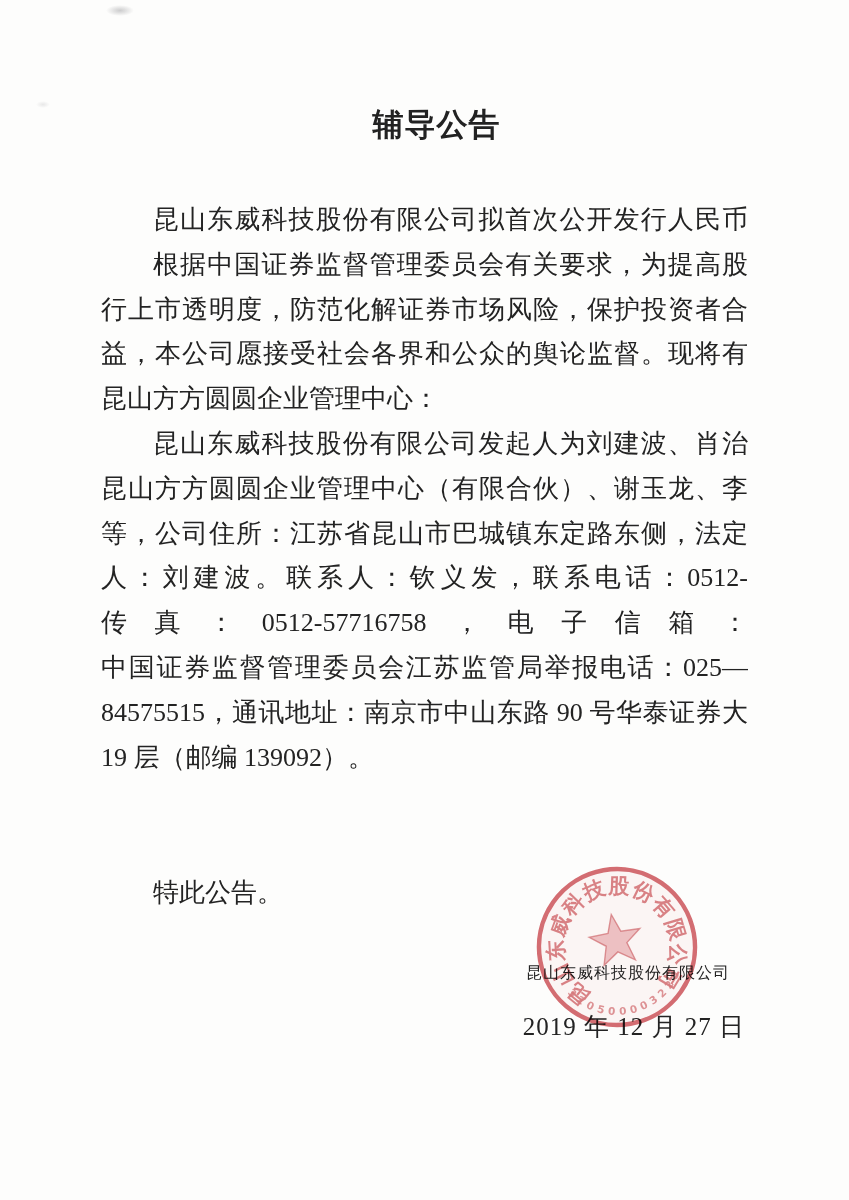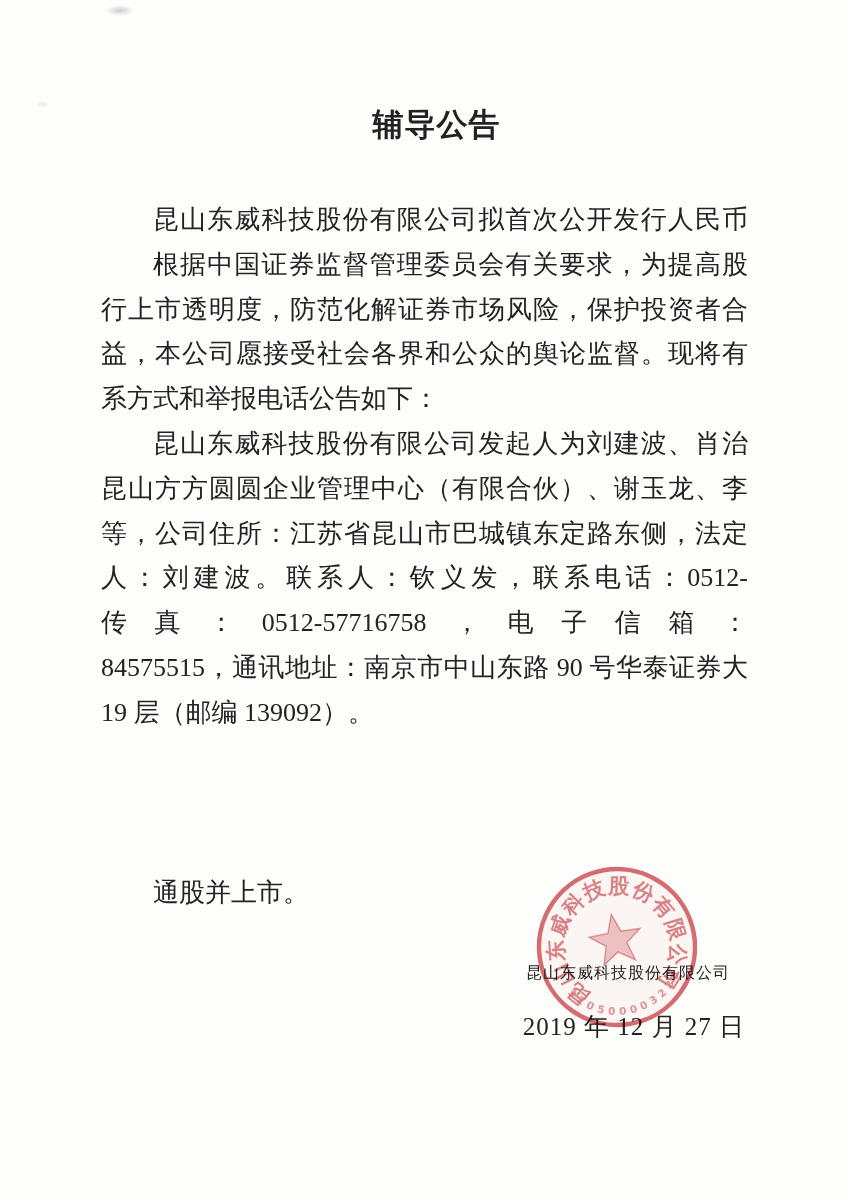--- a/index.html
+++ b/index.html
@@ -73,31 +73,32 @@
   <div class="smudge1"></div>
   <div class="smudge2"></div>
 
   <div class="title">辅导公告</div>
 
   <div class="body-lines" id="body-lines">
       <div class="bline ind j">昆山东威科技股份有限公司拟首次公开发行人民币普</div>
       <div class="bline ind j">根据中国证券监督管理委员会有关要求，为提高股票发</div>
       <div class="bline j">行上市透明度，防范化解证券市场风险，保护投资者合法权</div>
       <div class="bline j">益，本公司愿接受社会各界和公众的舆论监督。现将有关联</div>
-      <div class="bline">系方式和举报电话公告如下：</div>
+      <div class="bline">昆山方方圆圆企业管理中心：</div>
       <div class="bline ind j">昆山东威科技股份有限公司发起人为刘建波、肖治国、</div>
       <div class="bline j">昆山方方圆圆企业管理中心（有限合伙）、谢玉龙、李阳照</div>
       <div class="bline j">等，公司住所：江苏省昆山市巴城镇东定路东侧，法定代表</div>
       <div class="bline j">人：刘建波。联系人：钦义发，联系电话：0512-57639780，</div>
       <div class="bline j">传真：0512-57716758，电子信箱：DW10269@ksdwgroup.com。</div>
+      <div class="bline j">中国证券监督管理委员会江苏监管局举报电话：025—</div>
       <div class="bline j">84575515，通讯地址：南京市中山东路 90 号华泰证券大厦</div>
       <div class="bline">19 层（邮编 139092）。</div>
     </div>
 
-  <div class="closing">通股并上市。</div>
+  <div class="closing">特此公告。</div>
 
   <div class="sig-company">昆山东威科技股份有限公司</div>
   <div class="sig-date">2019 年 12 月 27 日</div>
 
   <svg class="seal" id="seal-svg" viewBox="0 0 170 170">
     <circle class="seal-ring" cx="85" cy="85" r="78"></circle>
     <polygon class="seal-star" points="85,52 91.5,70.1 110.7,70.7 95.5,82.4 100.9,100.8 85,90 69.1,100.8 74.5,82.4 59.3,70.7 78.5,70.1"></polygon>
     <g id="seal-company-text">
         <text x="38.96271560641092" y="125.01960076842096" transform="rotate(-131 38.96271560641092 125.01960076842096)" class="seal-char">昆</text>
         <text x="26.722298738717903" y="103.0196985463342" transform="rotate(-107.18181818181819 26.722298738717903 103.0196985463342)" class="seal-char">山</text>

